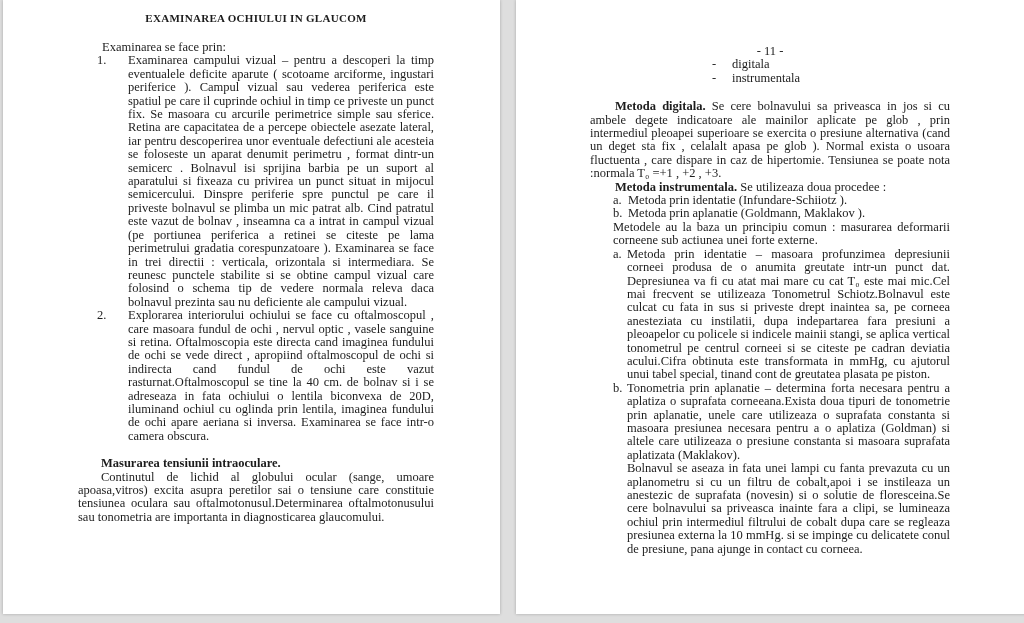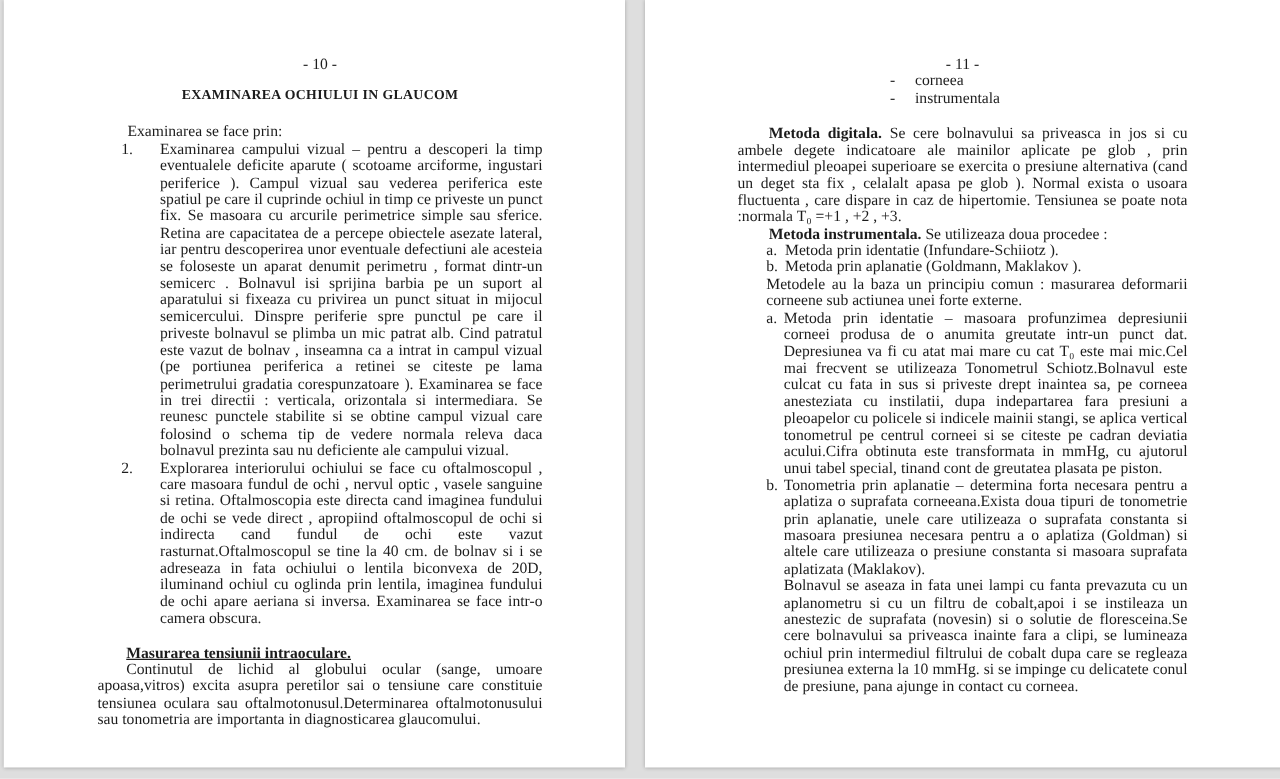--- a/index.html
+++ b/index.html
@@ -35,21 +35,21 @@
     line-height:18px;
     margin-top:9px;
     letter-spacing:0.3px;
   }
 
   .intro-left { margin-top:14px; margin-left:24px; }
 
   .num-item { position:relative; padding-left:50px; text-align:justify; }
   .num-item .marker { position:absolute; left:19px; }
 
-  .section-heading { font-weight:bold; margin-top:14px; margin-left:23px;text-decoration:underline; }
+  .section-heading { font-weight:bold; margin-top:14px; margin-left:23px; }
   .section-body { text-align:justify; text-indent:23px; }
 
   .intro-right { margin-top:12px; text-indent:22px; }
 
   .bullet { position:relative; padding-left:142px; }
   .bullet .bmark { position:absolute; left:122px; }
 
   .para { text-align:justify; text-indent:25px; }
   .para-first { margin-top:15px; }
 
@@ -61,21 +61,20 @@
   .detail-item { position:relative; padding-left:37px; text-align:justify; }
   .detail-item .marker { position:absolute; left:23px; }
 
   .closing { text-align:justify; margin-left:37px; }
 </style>
 </head>
 <body>
 
 <div class="page page-left">
   <div class="content content-left">
-    <div class="pagenum">- 10 -</div>
     <div class="doc-title">EXAMINAREA OCHIULUI IN GLAUCOM</div>
     <div class="intro-left">Examinarea se face prin:</div>
 
     <div class="num-item">
       <span class="marker">1.</span>
       <span>Examinarea campului vizual – pentru a descoperi la timp eventualele deficite aparute ( scotoame arciforme, ingustari periferice ).  Campul vizual sau vederea periferica este spatiul pe care il cuprinde ochiul in timp ce priveste un punct fix. Se masoara cu arcurile perimetrice simple sau sferice. Retina are capacitatea de a percepe obiectele asezate lateral, iar pentru descoperirea unor eventuale defectiuni ale acesteia se foloseste un aparat denumit perimetru ,  format dintr-un semicerc . Bolnavul isi sprijina barbia pe un suport al aparatului si fixeaza cu privirea un punct situat in mijocul semicercului.  Dinspre periferie spre punctul pe care il priveste bolnavul se plimba un mic patrat alb. Cind patratul este vazut de bolnav , inseamna ca a intrat in campul vizual (pe  portiunea periferica a retinei se citeste pe lama perimetrului gradatia corespunzatoare ).  Examinarea se face in trei directii :   verticala, orizontala si intermediara.  Se reunesc punctele stabilite si se obtine campul vizual care folosind o schema tip de vedere normala releva daca bolnavul prezinta sau nu deficiente ale campului vizual.</span>
     </div>
 
     <div class="num-item">
       <span class="marker">2.</span>
@@ -86,21 +85,21 @@
     <div class="section-body">Continutul de lichid al globului ocular (sange, umoare apoasa,vitros) excita asupra peretilor sai o tensiune care constituie tensiunea oculara sau oftalmotonusul.Determinarea oftalmotonusului sau tonometria are importanta in diagnosticarea glaucomului.</div>
   </div>
 </div>
 
 <div class="page page-right">
   <div class="content content-right">
     <div class="pagenum">- 11 -</div>
 
     <div class="bullet">
       <span class="bmark">-</span>
-      <span>corneea</span>
+      <span>digitala</span>
     </div>
     <div class="bullet">
       <span class="bmark">-</span>
       <span>instrumentala</span>
     </div>
 
     <p class="para para-first"><b>Metoda digitala.</b> <span>Se cere bolnavului sa priveasca in jos si cu ambele degete indicatoare ale mainilor aplicate pe glob , prin intermediul pleoapei superioare se exercita o presiune alternativa (cand un deget sta fix , celalalt apasa pe glob ). Normal exista o usoara fluctuenta , care dispare in caz de hipertomie. Tensiunea se poate nota :normala  T₀ =+1 , +2 , +3.</span></p>
 
     <p class="para"><b>Metoda  instrumentala.</b> <span>Se utilizeaza doua procedee :</span></p>
 

